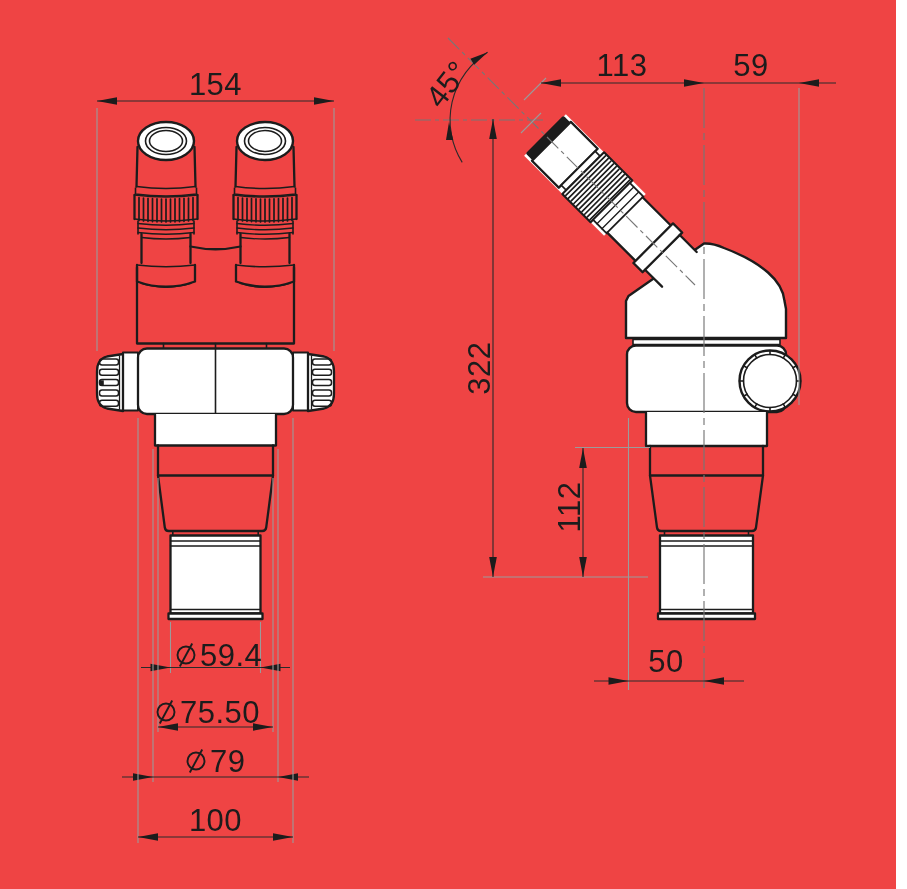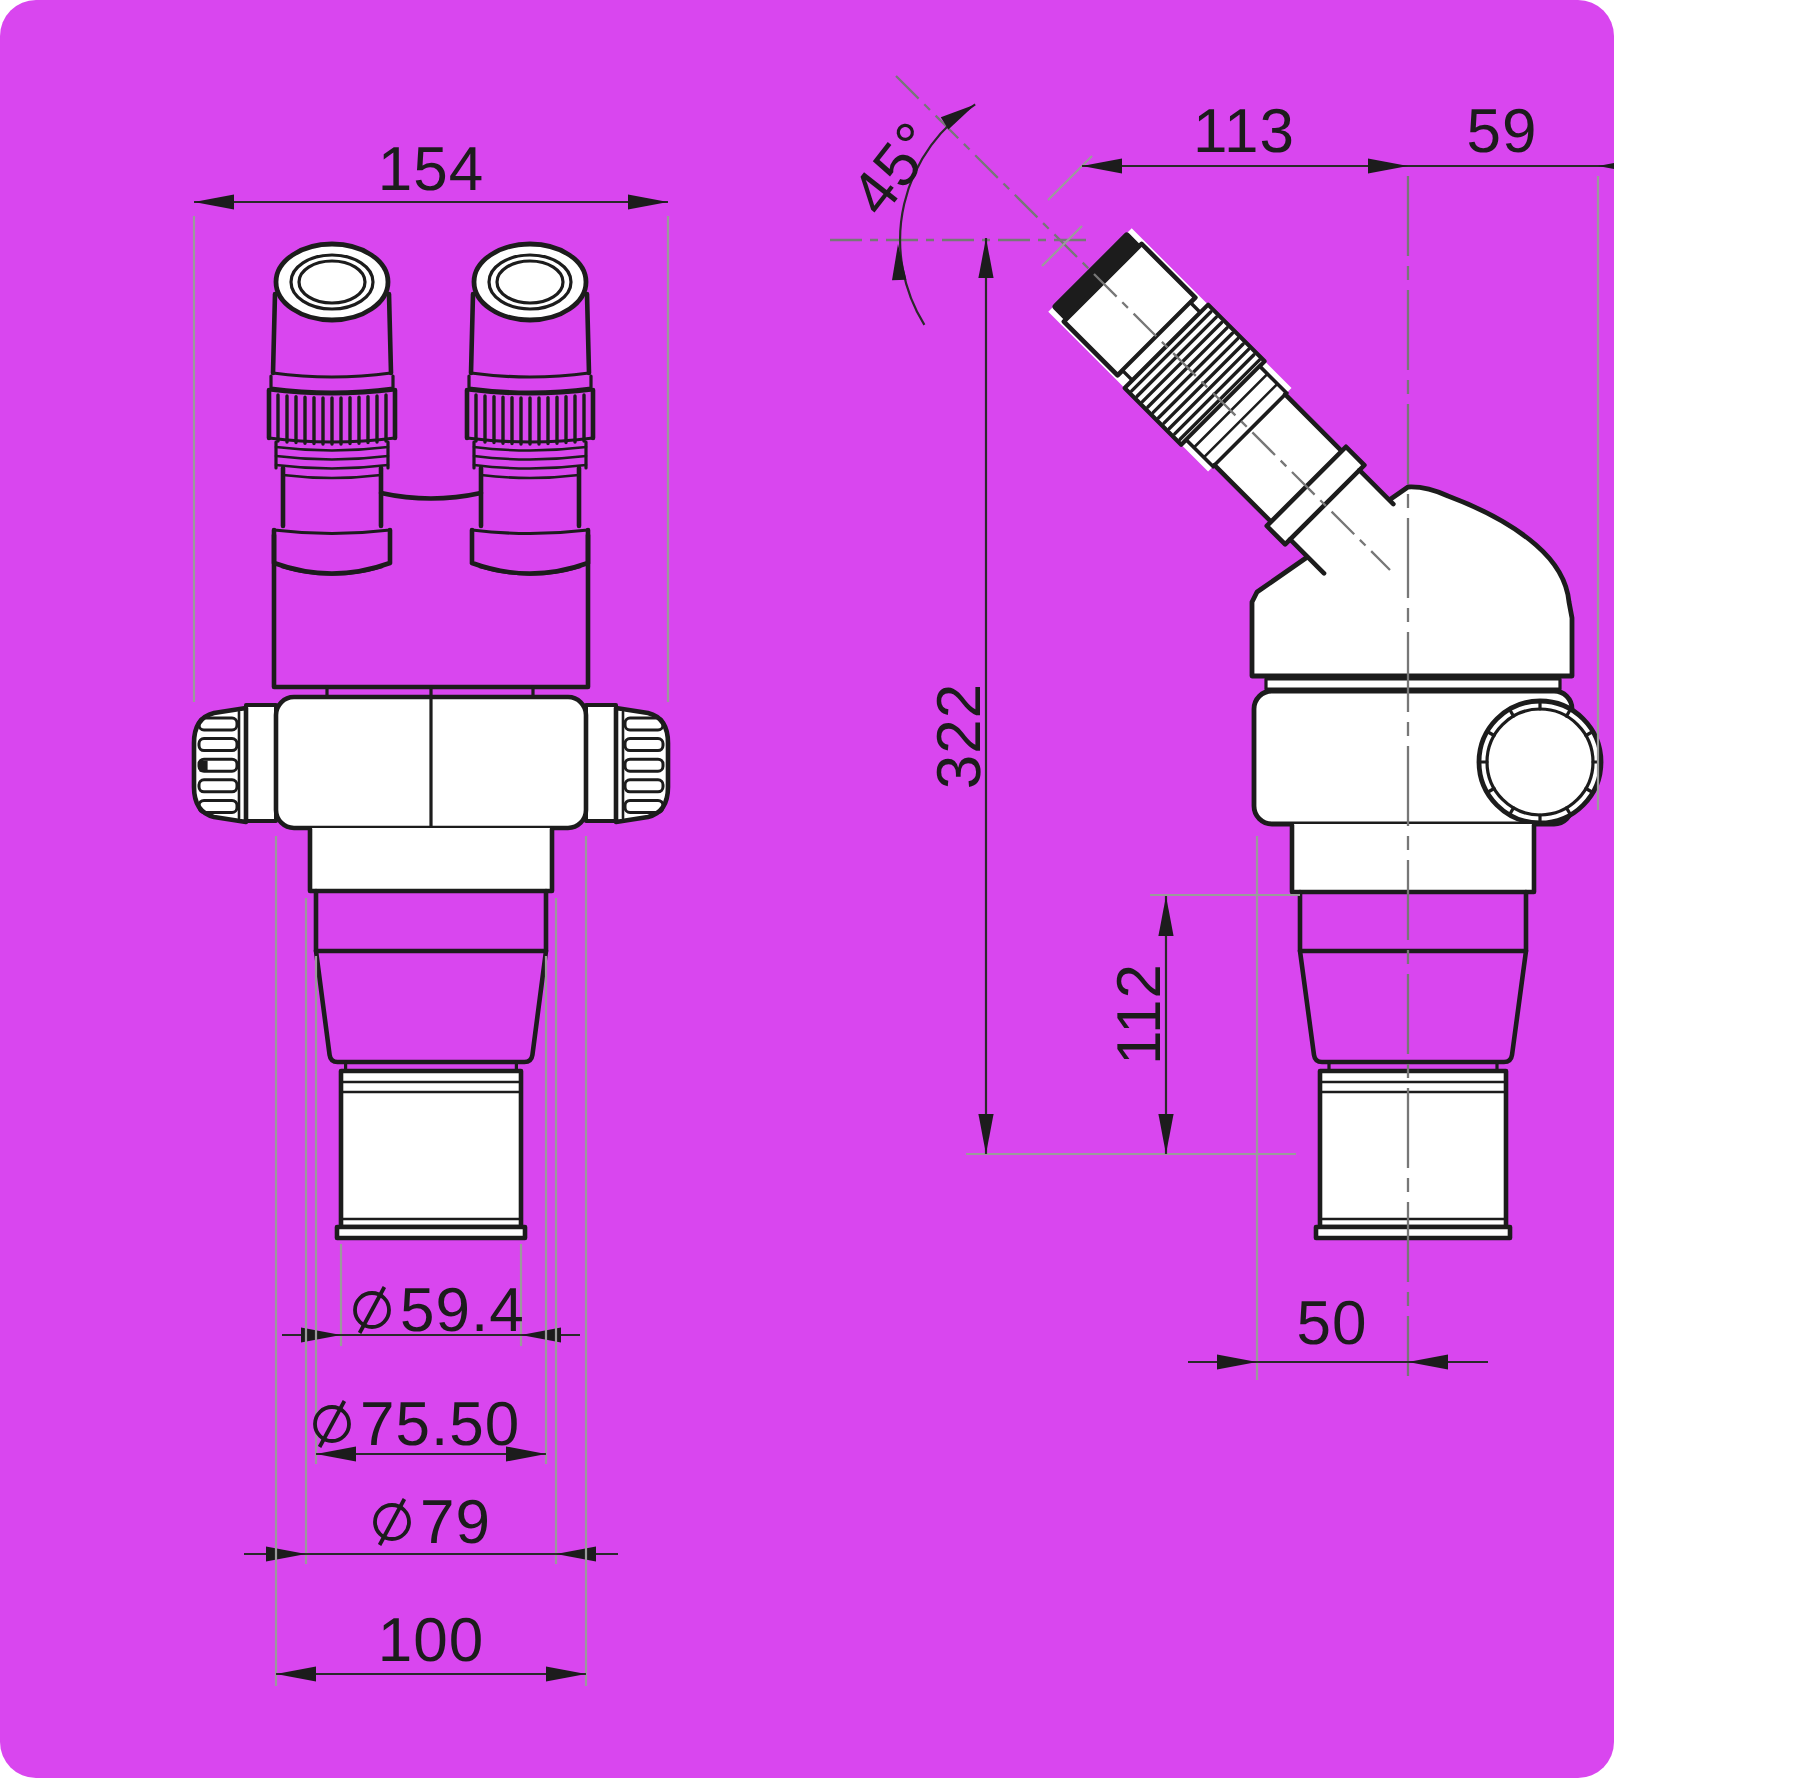--- a/index.html
+++ b/index.html
@@ -1,17 +1,17 @@
 <!DOCTYPE html>
 <html><head>
 <meta charset="utf-8">
 <style>
   html,body{margin:0;padding:0;background:#fff;}
-  .stage{position:relative;width:807px;height:889px;background:#d946ef;overflow:hidden;
-         font-family:"Liberation Sans", sans-serif;border-radius:18px;}
+  .stage{position:relative;width:896px;height:889px;background:#ef4444;overflow:hidden;
+         font-family:"Liberation Sans", sans-serif;}
   svg{display:block;}
   
   .sh{fill:#fff;stroke:#1c1c1c;stroke-width:2.3;stroke-linejoin:round;}
   .sh24{fill:#fff;stroke:#1c1c1c;stroke-width:2.4;stroke-linejoin:round;}
   .lh{fill:none;stroke:#1c1c1c;stroke-width:2.3;stroke-linecap:round;stroke-linejoin:round;}
   .lm{fill:none;stroke:#1c1c1c;stroke-width:1.6;stroke-linecap:round;}
   .lt{fill:none;stroke:#1c1c1c;stroke-width:1.3;stroke-linecap:round;}
   .lt17{fill:none;stroke:#1c1c1c;stroke-width:1.7;stroke-linecap:round;}
   .wh{fill:#fff;stroke:none;}
   

